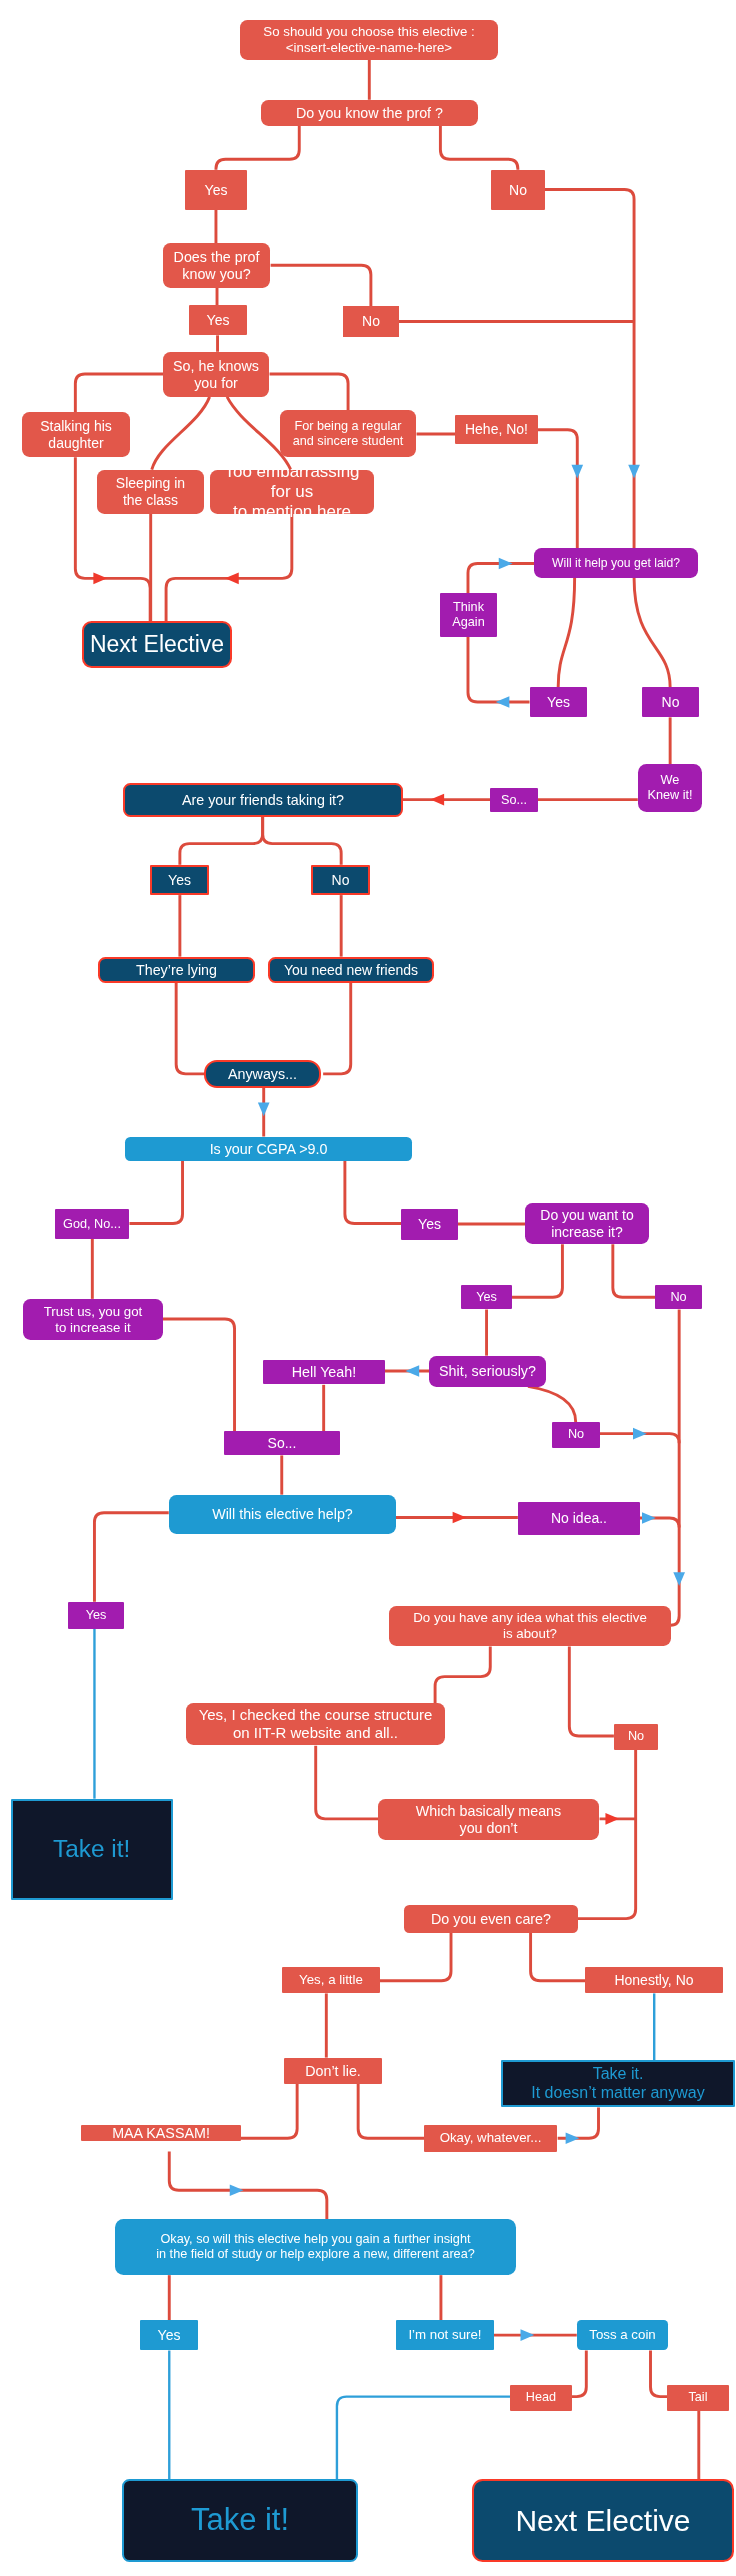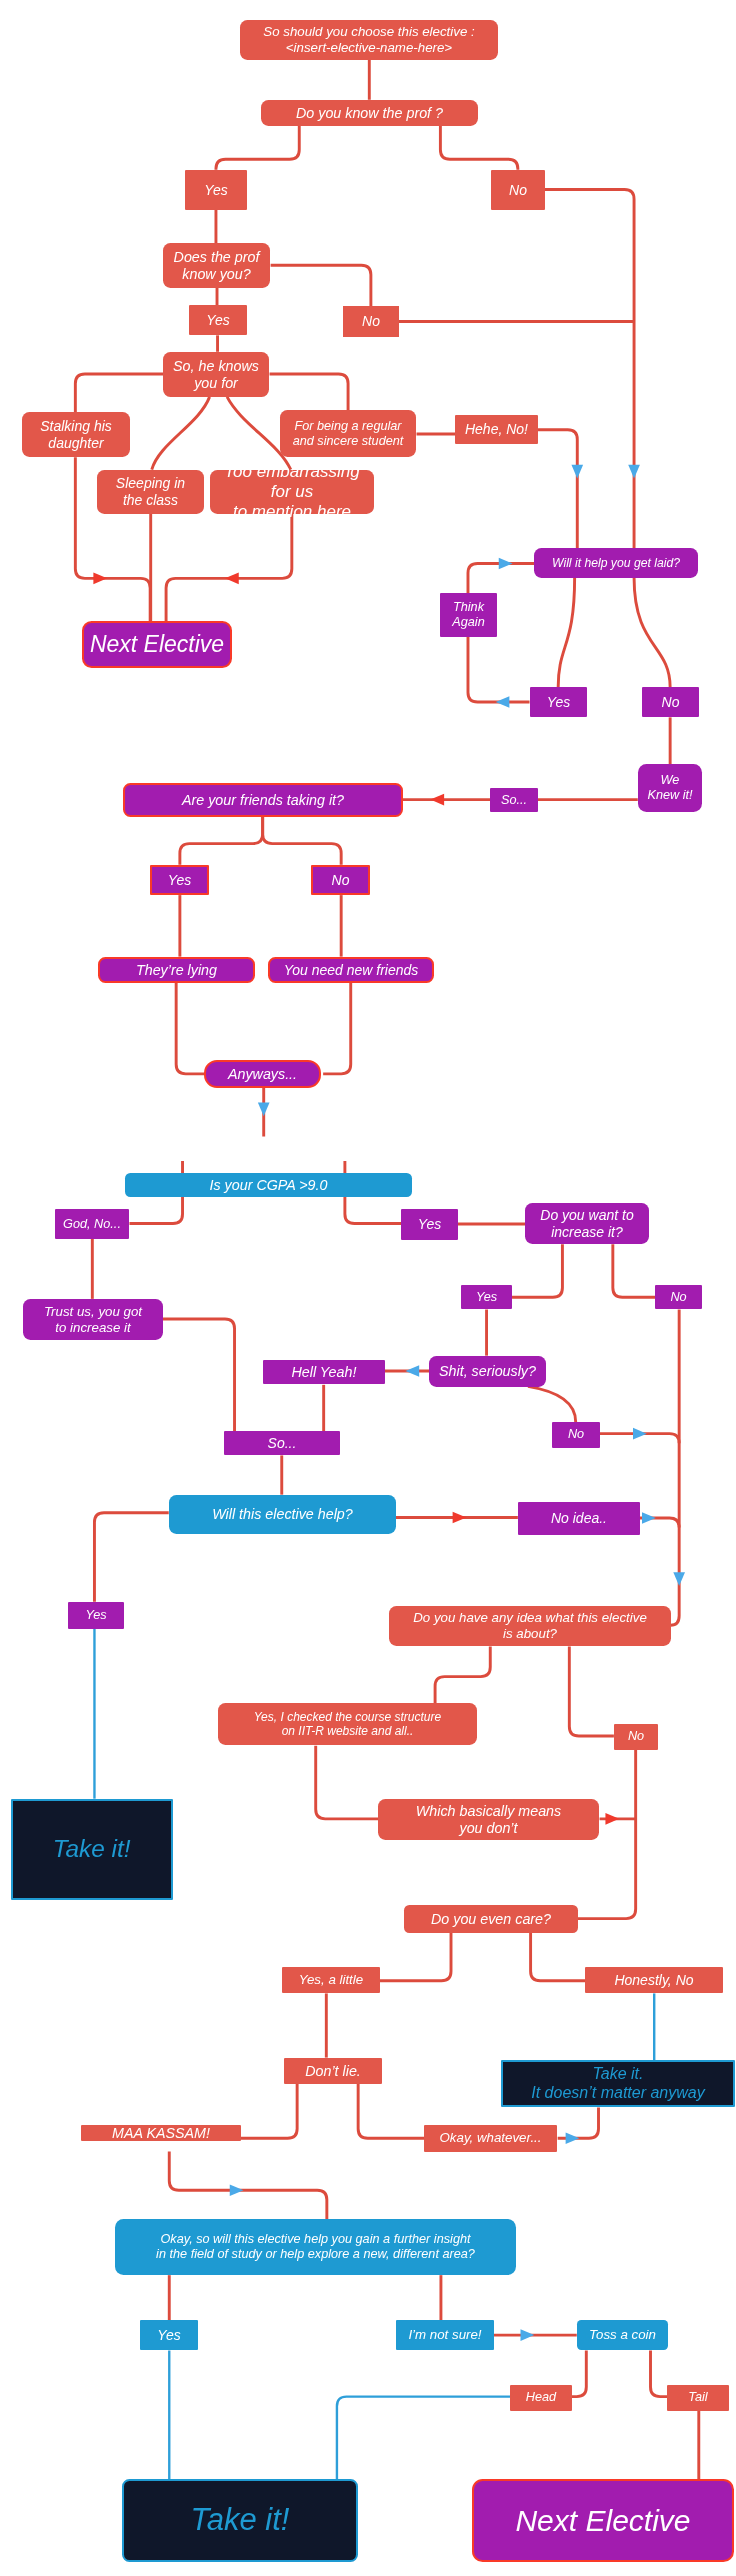--- a/index.html
+++ b/index.html
@@ -1,23 +1,23 @@
 <!DOCTYPE html>
 <html style="font-size:8.5px"><head>
 <meta charset="utf-8">
 <style>
   html,body{margin:0;padding:0;background:#ffffff;}
   #canvas{position:relative;width:737px;height:2576px;background:#ffffff;overflow:hidden;
           font-family:"Liberation Sans",sans-serif;}
   #wires{position:absolute;left:0;top:0;z-index:1;}
   .node{position:absolute;box-sizing:border-box;z-index:2;display:flex;align-items:center;justify-content:center;
         text-align:center;color:#ffffff;background:#e2574a;border-radius:7.4px;font-size:14px;font-weight:400;
-        line-height:1.18;padding:1.1px 3.2px;white-space:pre-line;font-style:italic;}
+        line-height:1.18;padding:1.1px 3.2px;white-space:pre-line;}
   .red{background:#e2574a;}
-  .red-em{background:#a21caf;border:2.7px solid #f93a28;}
+  .red-em{background:#0c4a6e;border:2.7px solid #f93a28;}
   .blue-l{background:#a21caf;}
   .blue-d{background:#1e9ad2;}
   .outline{background:#0f172a;border:2.1px solid #1e9ad2;color:#1e9ad2;font-weight:400;}
   .square{border-radius:0;}
   .r12{border-radius:1px;}
   .r16{border-radius:8.5px;}
   .r20{border-radius:10.6px;}
 </style>
 </head>
 <body>
@@ -150,39 +150,39 @@
   <div class="node blue-l r12" style="left:642px;top:687px;width:57px;height:30px;">No</div>
   <div class="node blue-l r16" style="left:638px;top:764px;width:64px;height:48px;font-size:12.7px;">We
 Knew it!</div>
   <div class="node blue-l r12" style="left:490px;top:788px;width:48px;height:24px;font-size:12.7px;">So...</div>
   <div class="node red-em" style="left:123px;top:783px;width:280px;height:34px;font-size:14.3px;">Are your friends taking it?</div>
   <div class="node red-em r12" style="left:150px;top:865px;width:59px;height:30px;">Yes</div>
   <div class="node red-em r12" style="left:311px;top:865px;width:59px;height:30px;">No</div>
   <div class="node red-em" style="left:98px;top:957px;width:157px;height:26px;font-size:14.3px;">They’re lying</div>
   <div class="node red-em" style="left:268px;top:957px;width:166px;height:26px;font-size:14px;">You need new friends</div>
   <div class="node red-em" style="left:204px;top:1060px;width:117px;height:28px;font-size:14.3px;border-radius:13px;">Anyways...</div>
-  <div class="node blue-d" style="left:125px;top:1137px;width:287px;height:24.4px;font-size:14.3px;border-radius:5.3px;margin-top:36px;">Is your CGPA &gt;9.0</div>
+  <div class="node blue-d" style="left:125px;top:1137px;width:287px;height:24.4px;font-size:14.3px;border-radius:5.3px;">Is your CGPA &gt;9.0</div>
   <div class="node blue-l r12" style="left:55px;top:1209px;width:74px;height:30px;font-size:12.7px;">God, No...</div>
   <div class="node blue-l r12" style="left:401px;top:1209px;width:57px;height:31px;">Yes</div>
   <div class="node blue-l" style="left:525px;top:1203px;width:124px;height:41px;font-size:14px;">Do you want to
 increase it?</div>
   <div class="node blue-l" style="left:23px;top:1299px;width:140px;height:41px;font-size:13.3px;">Trust us, you got
 to increase it</div>
   <div class="node blue-l r12" style="left:461px;top:1285px;width:51px;height:24.4px;font-size:12.7px;">Yes</div>
   <div class="node blue-l r12" style="left:655px;top:1285px;width:47px;height:24.4px;font-size:12.7px;">No</div>
   <div class="node blue-l r12" style="left:263px;top:1360px;width:122px;height:24px;font-size:14.3px;">Hell Yeah!</div>
   <div class="node blue-l" style="left:429px;top:1356px;width:117px;height:31px;font-size:14.3px;">Shit, seriously?</div>
   <div class="node blue-l r12" style="left:552px;top:1422px;width:48px;height:25.5px;font-size:12.7px;">No</div>
   <div class="node blue-l r12" style="left:224px;top:1431px;width:116px;height:24.4px;font-size:14px;">So...</div>
   <div class="node blue-d" style="left:169px;top:1495px;width:227px;height:39px;font-size:14.3px;">Will this elective help?</div>
   <div class="node blue-l r12" style="left:518px;top:1502px;width:122px;height:33px;font-size:14px;">No idea..</div>
   <div class="node red" style="left:389px;top:1606px;width:282px;height:40px;font-size:13.3px;">Do you have any idea what this elective
 is about?</div>
   <div class="node blue-l r12" style="left:68px;top:1602px;width:56px;height:27px;font-size:12.7px;">Yes</div>
-  <div class="node red" style="left:186px;top:1703px;width:259px;height:42px;font-size:12px;margin-left:32px;">Yes, I checked the course structure
+  <div class="node red" style="left:186px;top:1703px;width:259px;height:42px;font-size:15px;">Yes, I checked the course structure
 on IIT-R website and all..</div>
   <div class="node red r12" style="left:614px;top:1724px;width:44px;height:25.5px;font-size:12.7px;">No</div>
   <div class="node red" style="left:378px;top:1799px;width:221px;height:41px;font-size:14.3px;">Which basically means
 you don’t</div>
   <div class="node outline r12" style="left:10.6px;top:1799px;width:162px;height:101px;font-size:24.4px;">Take it!</div>
   <div class="node red" style="left:404px;top:1905px;width:174px;height:28px;font-size:14.3px;border-radius:5.3px;">Do you even care?</div>
   <div class="node red r12" style="left:282px;top:1967px;width:98px;height:26px;font-size:13.3px;">Yes, a little</div>
   <div class="node red r12" style="left:585px;top:1967px;width:138px;height:26px;font-size:14px;">Honestly, No</div>
   <div class="node red r12" style="left:284px;top:2058px;width:98px;height:26px;font-size:14.3px;">Don’t lie.</div>
   <div class="node outline r12" style="left:501px;top:2060px;width:234px;height:47px;font-size:16px;">Take it.

